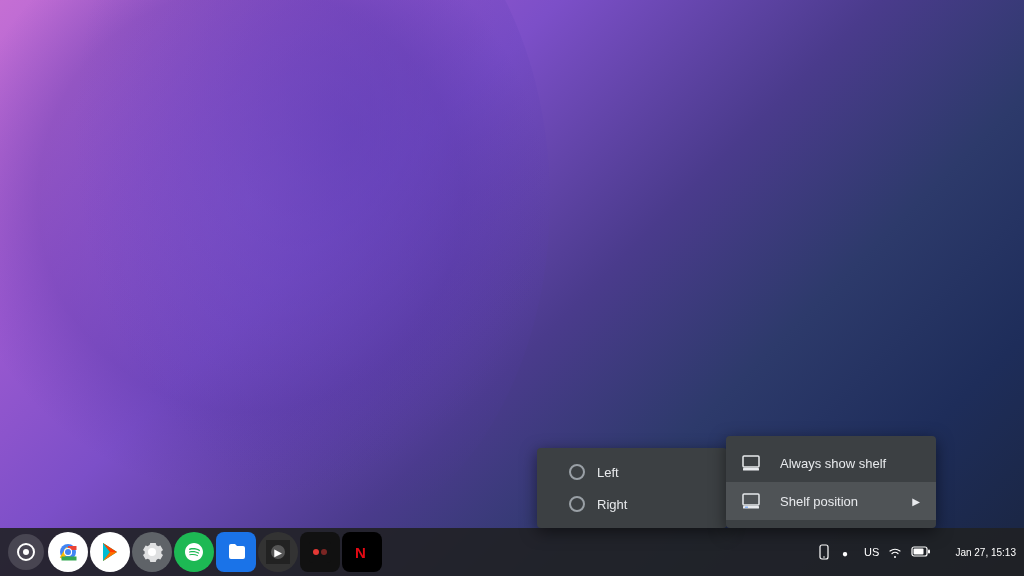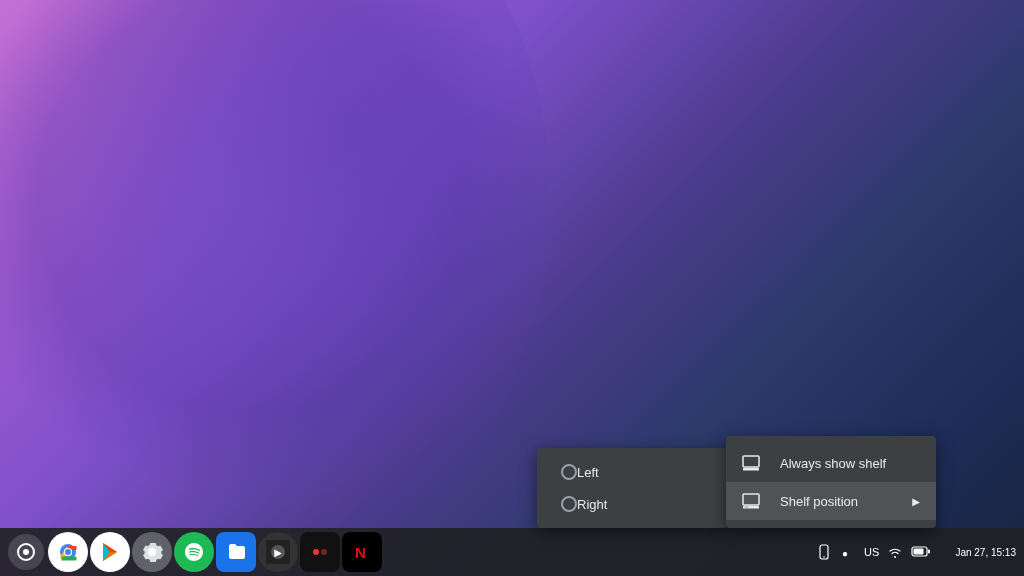--- a/index.html
+++ b/index.html
@@ -113,24 +113,25 @@
       background: #3c4043;
       border-radius: 4px;
       padding: 8px 0;
       z-index: 100;
       box-shadow: 0 4px 16px rgba(0,0,0,0.5);
     }
 
     .submenu-item {
       display: flex;
       align-items: center;
-      padding: 8px 24px;
+      padding: 8px 32px;
       cursor: pointer;
       color: #e8eaed;
       font-size: 13px;
+      gap: 12px;
     }
 
     .radio-circle {
       width: 16px;
       height: 16px;
       border-radius: 50%;
       border: 2px solid #9aa0a6;
       display: flex;
       align-items: center;
       justify-content: center;

